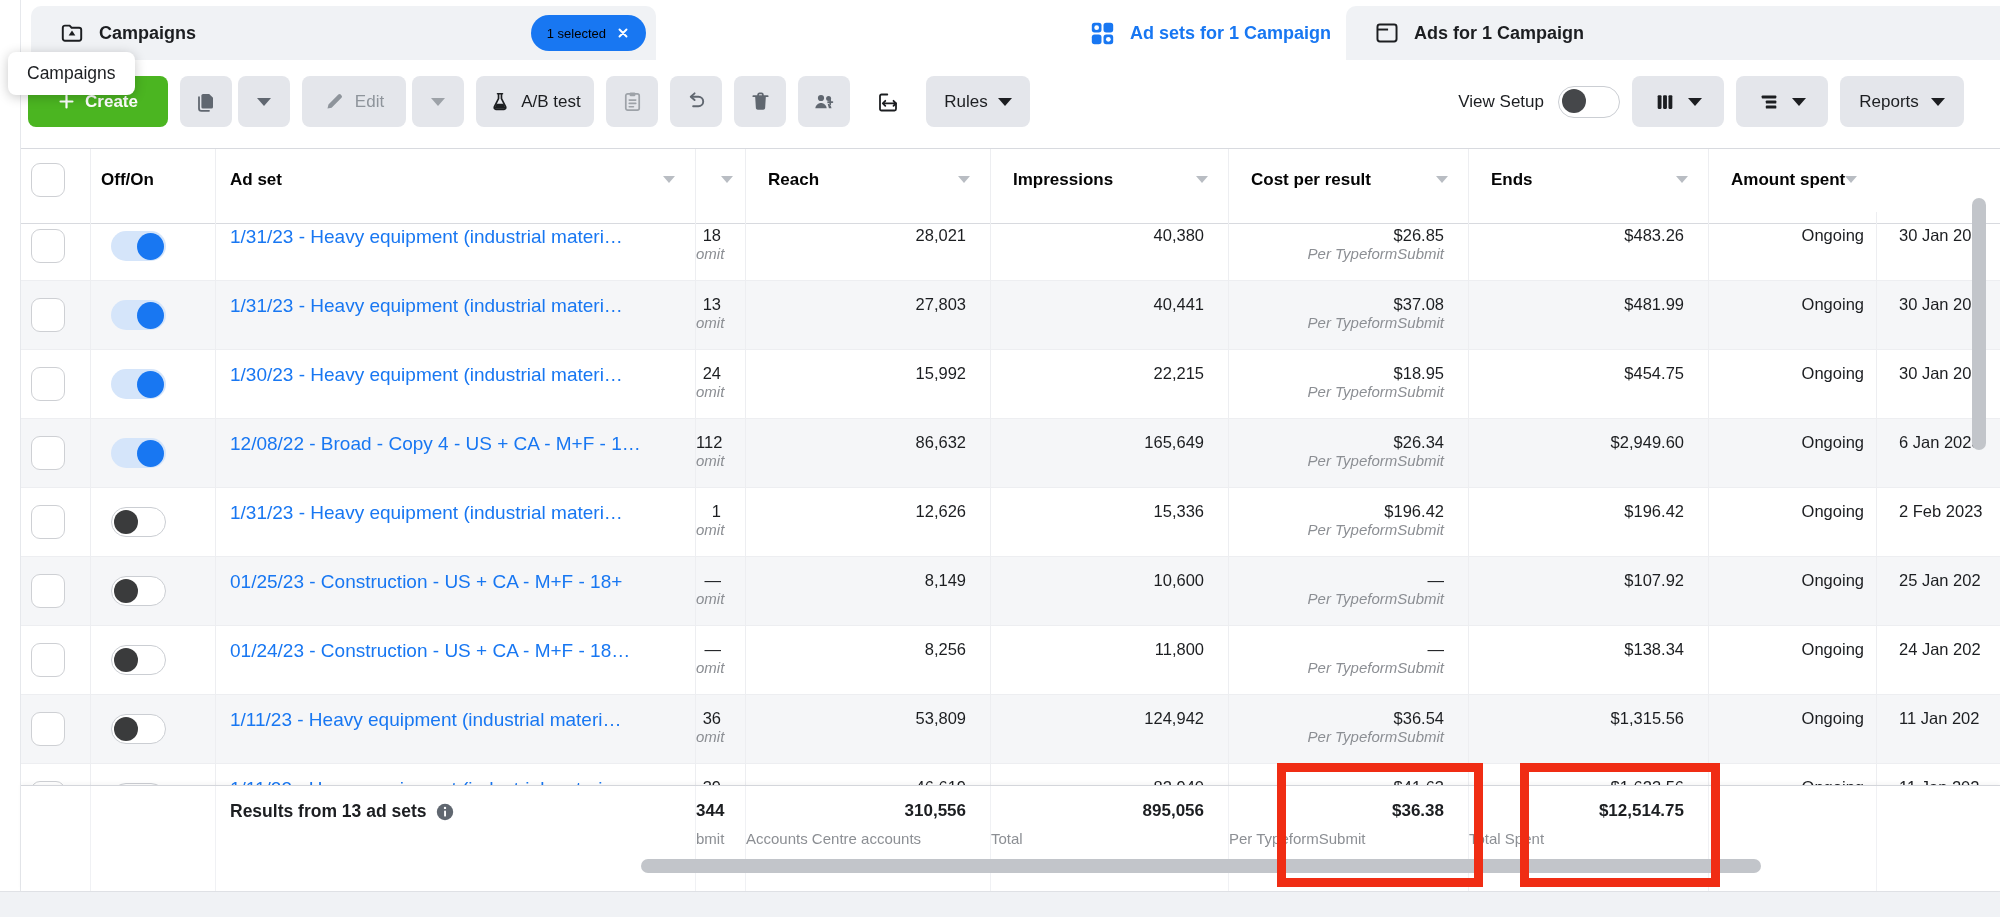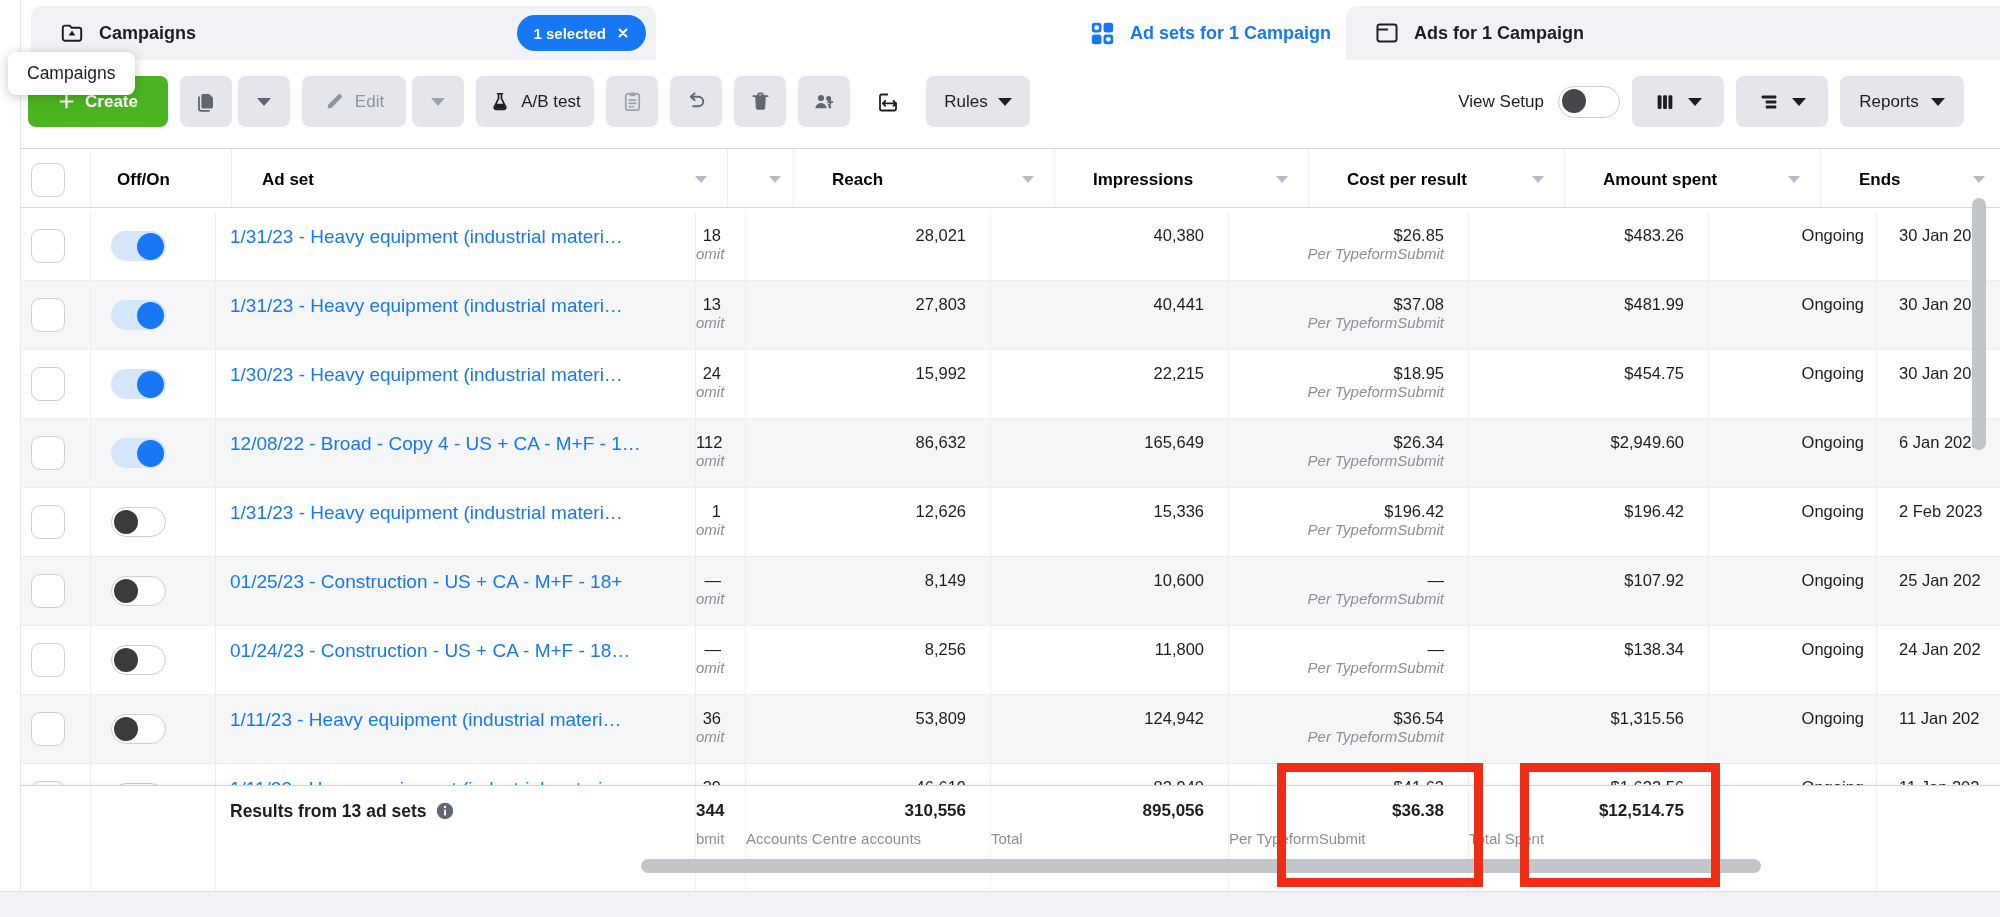--- a/index.html
+++ b/index.html
@@ -17,23 +17,23 @@
     font-family:"Liberation Sans","DejaVu Sans",sans-serif;color:var(--text_dark);}
   .main-panel{position:absolute;left:20px;top:0;width:1980px;height:891px;border-left:1px solid var(--line);}
 
   
   .tabbar{position:absolute;top:6px;left:0;width:100%;height:54px;}
   .tab{position:absolute;top:0;height:54px;border-radius:10px 10px 0 0;display:flex;align-items:center;
        padding-left:28px;gap:14px;font-size:18px;font-weight:bold;}
   .tab-grey{background:#F0F2F5;}
   .tab-active{background:#fff;color:var(--accent_blue);justify-content:flex-end;}
   .tab .ticon{display:inline-flex;flex:0 0 auto;}
-  .pill{position:absolute;right:10px;top:9px;height:36px;background:var(--accent_blue);color:#ffffff;
+  .pill{position:absolute;right:10px;top:9px;height:36px;background:var(--accent_blue);color:#000000;
         border-radius:999px;display:flex;align-items:center;gap:10px;padding:0 16px;
-        font-size:15px;font-weight:bold;cursor:pointer;}
+        font-size:13px;font-weight:normal;cursor:pointer;}
 
   
   .tooltip{position:absolute;left:8px;top:52px;z-index:40;background:#fff;border-radius:8px;
            box-shadow:0 2px 12px rgba(0,0,0,.22);padding:11px 19px;font-size:17.5px;}
 
   
   .toolbar{position:absolute;top:62px;left:0;width:100%;height:86px;display:flex;
            align-items:flex-start;padding:14px 36px 0 7px;gap:12px;}
   .btn{height:51px;border-radius:8px;background:var(--button_grey);display:inline-flex;
        align-items:center;justify-content:center;gap:10px;font-size:17px;color:var(--text_dark);
@@ -51,22 +51,22 @@
   .tb-spacer{flex:1 1 auto;}
   .view-setup{display:inline-flex;align-items:center;gap:14px;height:51px;font-size:17px;flex:0 0 auto;}
   .vs-toggle{width:62px;height:32px;border-radius:999px;background:#fff;border:1.5px solid #CBCED3;
              position:relative;cursor:pointer;}
   .vs-toggle .knob{position:absolute;left:3px;top:2.5px;width:24px;height:24px;border-radius:50%;background:#45474A;}
   .btn-dd{width:92px;gap:12px;}
   .btn-reports{width:124px;gap:12px;}
 
   
   .grid{display:grid;grid-template-columns:70px 125px 480px 50px 245px 238px 240px 240px 168px 1fr;}
-  .thead{position:absolute;top:148px;left:0;width:100%;height:60px;background:#fff;
-         border-top:1px solid #D8DADF;border-bottom:1px solid #D8DADF;gap:16px;}
+  .thead{position:absolute;top:148px;left:0;width:100%;height:76px;background:#fff;
+         border-top:1px solid #D8DADF;border-bottom:1px solid #D8DADF;}
   .hcell{position:relative;font-size:17px;font-weight:bold;color:#050505;padding-top:21px;
          border-right:1px solid #EDEEF1;cursor:pointer;}
   .hcell:last-child{border-right:none;}
   .h-offon{padding-left:10px;}
   .h-adset{padding-left:14px;}
   .h-num{padding-left:22px;}
   .sort{position:absolute;top:27px;right:20px;width:0;height:0;border-left:6px solid transparent;
         border-right:6px solid transparent;border-top:7px solid #B9BDC3;}
   .sort.tight{right:12px;}
   .checkbox{display:inline-block;width:34px;height:34px;border:1.5px solid #CED0D4;border-radius:9px;
@@ -92,21 +92,21 @@
   .num{font-size:16.5px;color:var(--text_dark);text-align:right;padding-right:24px;white-space:nowrap;}
   .sub{font-size:15px;color:var(--text_sub);text-align:right;padding-right:24px;white-space:nowrap;font-style:italic;}
   .c-ends .num{padding-right:12px;}
   .c-sched .num{text-align:left;padding-left:22px;padding-right:0;}
 
   
   .tfoot{position:absolute;top:785px;left:0;width:100%;height:106px;background:#fff;
          border-top:1px solid #D4D6DB;box-shadow:0 -2px 4px rgba(0,0,0,.04);z-index:10;}
   .fcell{position:relative;padding-top:15px;border-right:1px solid #F0F1F4;overflow:hidden;}
   .fcell:last-child{border-right:none;}
-  .flabel{padding-left:14px;font-size:17.5px;font-weight:bold;white-space:nowrap;display:flex;align-items:flex-start;gap:9px;}
+  .flabel{padding-left:14px;font-size:17.5px;font-weight:bold;white-space:nowrap;display:flex;align-items:center;gap:9px;}
   .fnum{font-size:17px;font-weight:bold;text-align:right;padding-right:24px;white-space:nowrap;}
   .fsub{font-size:15px;color:var(--text_sub);padding-right:24px;margin-top:9px;white-space:nowrap;}
 
   
   .hscroll-thumb{position:absolute;top:859px;left:620px;width:1120px;height:14px;border-radius:7px;
                  background:#C2C5CA;z-index:20;cursor:grab;}
   .vscroll-thumb{position:absolute;left:1952px;top:198px;width:14px;height:252px;border-radius:7px;
                  background:#C2C5CA;z-index:25;cursor:grab;}
 
   
@@ -271,22 +271,22 @@
   <div class="thead grid">
     <div class="hcell h-check"><span class="checkbox"></span></div>
     <div class="hcell h-offon"><span>Off/On</span></div>
     <div class="hcell h-adset"><span>Ad set</span><span class="sort"></span></div>
     <div class="hcell">
         <span class="sort tight"></span>
       </div>
     <div class="hcell h-num"><span>Reach</span><span class="sort"></span></div>
     <div class="hcell h-num"><span>Impressions</span><span class="sort"></span></div>
     <div class="hcell h-num"><span>Cost per result</span><span class="sort"></span></div>
+    <div class="hcell h-num"><span>Ends</span><span class="sort"></span></div>
     <div class="hcell h-num"><span>Amount spent</span><span class="sort"></span></div>
-    <div class="hcell h-num"><span>Ends</span><span class="sort"></span></div>
   </div>
 
   <div class="tbody">
   <div class="row grid">
     <div class="cell c-check"><span class="checkbox"></span></div>
     <div class="cell c-toggle"><span class="toggle on"><span class="knob"></span></span></div>
     <div class="cell" style="padding:0;">
           <a class="adset-link" style="margin-top:14px;">1/31/23 - Heavy equipment (industrial materi…</a>
         </div>
     <div class="cell">

